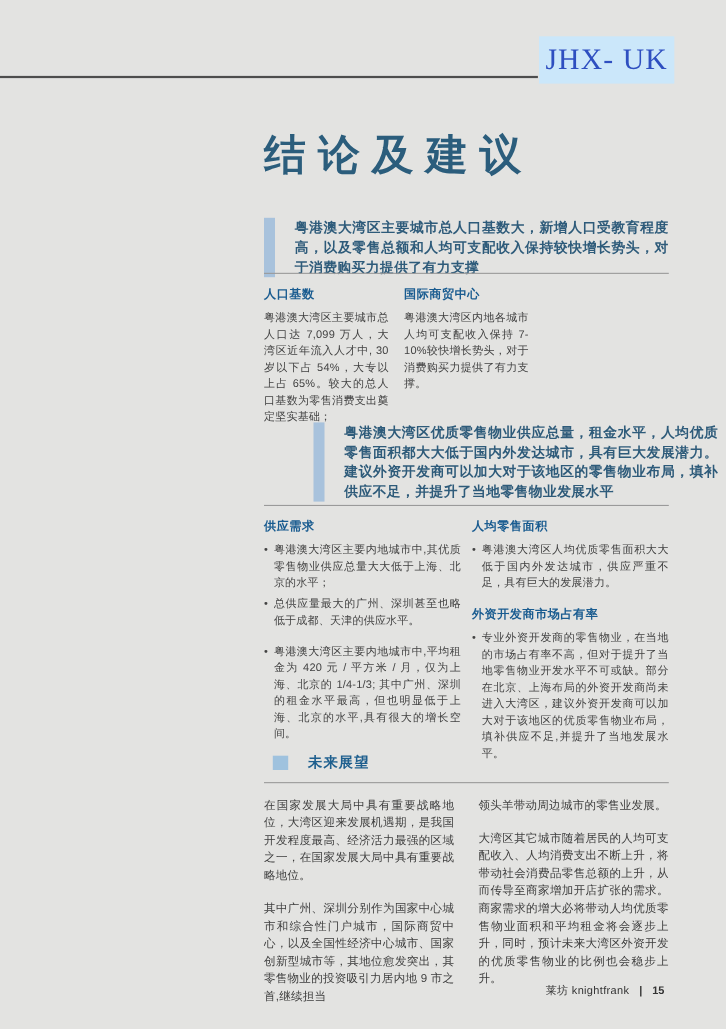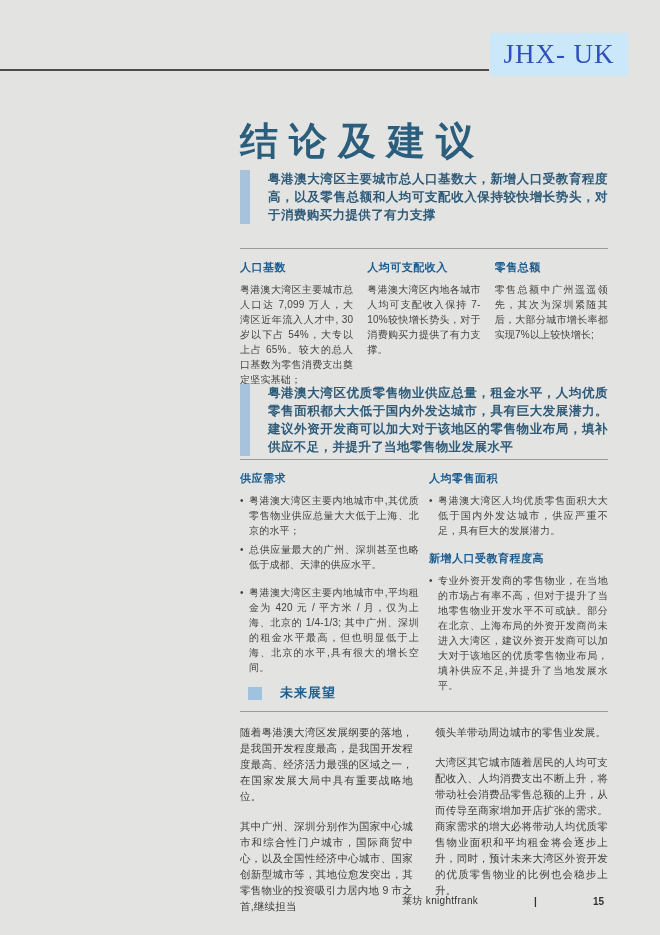--- a/index.html
+++ b/index.html
@@ -5,40 +5,40 @@
   * { margin:0; padding:0; box-sizing:border-box; }
   html,body { background:#d6d6d4; }
   body { font-family:"Liberation Sans","DejaVu Sans",sans-serif; }
   .page {
     position:relative; width:660px; height:935px; margin:0 auto;
     background:#e3e3e1; overflow:hidden; color:#404040;
   }
   
   .top-rule { position:absolute; left:0; top:69px; width:489px; border-top:2px solid #4d4d4d; }
   .watermark {
-    position:absolute; left:490px; top:33px; width:138px; height:43px;
+    position:absolute; left:490px; top:33px; width:123px; height:43px;
     background:#cbe7fa; color:#2e4fc0;
     font-family:"Liberation Serif","DejaVu Serif",serif;
     font-size:27px; display:flex; align-items:center; justify-content:center;
     letter-spacing:1px;
   }
   .page-title {
     position:absolute; left:240px; right:54px; top:116px;
     text-align:left; font-size:38px; font-weight:bold; color:#2b5d7c;
     letter-spacing:11px; white-space:nowrap;
   }
   
   .callout { position:absolute; left:240px; width:368px; display:flex; }
   .callout-bar { flex:0 0 10px; background:#a8c2dc; margin-right:18px; }
   .callout p {
     font-size:12.5px; line-height:18px; font-weight:bold; color:#2e5b7a;
     text-align:justify; letter-spacing:0.4px;
   }
-  .callout-1 { top:170px; }
-  .callout-2 { top:384px; }
+  .callout-1 { top:198px; }
+  .callout-2 { top:384px;margin-left:45px; }
   .hr { position:absolute; left:240px; width:368px; border-top:1px solid #9a9a9a; }
   .hr-1 { top:248px; } .hr-2 { top:459px; } .hr-3 { top:711px; }
   
   .cols3 {
     position:absolute; left:240px; top:260px; width:368px;
     display:grid; grid-template-columns:1fr 1fr 1fr; column-gap:14px;
   }
   h3.blue-h { font-size:11px; font-weight:bold; color:#1a5c90; margin-bottom:7px; letter-spacing:0.5px; }
   .cols3 p { font-size:10px; line-height:15px; text-align:justify; color:#424242; letter-spacing:0.2px; }
   
@@ -62,21 +62,21 @@
     position:absolute; left:240px; top:724px; width:368px;
     display:grid; grid-template-columns:1fr 1fr; column-gap:22px;
   }
   .outlook-cols p {
     font-size:10.5px; line-height:16px; text-align:justify; color:#3d3d3d;
     margin-bottom:14px; letter-spacing:0.2px;
   }
   
   .footer {
     position:absolute; right:56px; top:894px; font-size:10px; color:#333;
-    display:flex; align-items:center;gap:47px;
+    display:flex; align-items:center;
   }
   .footer .brand { letter-spacing:0.3px; }
   .footer .sep { font-weight:bold; margin:0 9px; }
   .footer .pnum { font-weight:bold; }
 </style>
 </head>
 <body>
 
 <div class="page">
 
@@ -89,26 +89,22 @@
     <p>粤港澳大湾区主要城市总人口基数大，新增人口受教育程度高，以及零售总额和人均可支配收入保持较快增长势头，对于消费购买力提供了有力支撑</p>
   </section>
   <div class="hr hr-1"></div>
 
   <section class="cols3">
     <div class="col">
       <h3 class="blue-h">人口基数</h3>
       <p>粤港澳大湾区主要城市总人口达 7,099 万人，大湾区近年流入人才中, 30 岁以下占 54%，大专以上占 65%。较大的总人口基数为零售消费支出奠定坚实基础；</p>
     </div>
     <div class="col">
-      <h3 class="blue-h">人均可支配收入</h3>
+      <h3 class="blue-h">国际商贸中心</h3>
       <p>粤港澳大湾区内地各城市人均可支配收入保持 7-10%较快增长势头，对于消费购买力提供了有力支撑。</p>
-    </div>
-    <div class="col">
-      <h3 class="blue-h">零售总额</h3>
-      <p>零售总额中广州遥遥领先，其次为深圳紧随其后，大部分城市增长率都实现7%以上较快增长;</p>
     </div>
   </section>
 
   <section class="callout callout-2">
     <div class="callout-bar"></div>
     <p>粤港澳大湾区优质零售物业供应总量，租金水平，人均优质零售面积都大大低于国内外发达城市，具有巨大发展潜力。建议外资开发商可以加大对于该地区的零售物业布局，填补供应不足，并提升了当地零售物业发展水平</p>
   </section>
   <div class="hr hr-2"></div>
 
   <section class="details">
@@ -127,37 +123,37 @@
       </div>
     </div>
     <div class="detail-col">
       <div class="detail-block">
         <h3 class="blue-h">人均零售面积</h3>
         <ul class="bullets">
           <li>粤港澳大湾区人均优质零售面积大大低于国内外发达城市，供应严重不足，具有巨大的发展潜力。</li>
         </ul>
       </div>
       <div class="detail-block pushed">
-        <h3 class="blue-h">新增人口受教育程度高</h3>
+        <h3 class="blue-h">外资开发商市场占有率</h3>
         <ul class="bullets">
           <li>专业外资开发商的零售物业，在当地的市场占有率不高，但对于提升了当地零售物业开发水平不可或缺。部分在北京、上海布局的外资开发商尚未进入大湾区，建议外资开发商可以加大对于该地区的优质零售物业布局，填补供应不足,并提升了当地发展水平。</li>
         </ul>
       </div>
     </div>
   </section>
 
   <section class="outlook-header">
     <span class="outlook-square"></span>
     <span class="outlook-title">未来展望</span>
   </section>
   <div class="hr hr-3"></div>
 
   <section class="outlook-cols">
     <div class="outlook-col">
-      <p>随着粤港澳大湾区发展纲要的落地，是我国开发程度最高，是我国开发程度最高、经济活力最强的区域之一，在国家发展大局中具有重要战略地位。</p>
+      <p>在国家发展大局中具有重要战略地位，大湾区迎来发展机遇期，是我国开发程度最高、经济活力最强的区域之一，在国家发展大局中具有重要战略地位。</p>
       <p>其中广州、深圳分别作为国家中心城市和综合性门户城市，国际商贸中心，以及全国性经济中心城市、国家创新型城市等，其地位愈发突出，其零售物业的投资吸引力居内地 9 市之首,继续担当</p>
     </div>
     <div class="outlook-col">
       <p>领头羊带动周边城市的零售业发展。</p>
       <p>大湾区其它城市随着居民的人均可支配收入、人均消费支出不断上升，将带动社会消费品零售总额的上升，从而传导至商家增加开店扩张的需求。商家需求的增大必将带动人均优质零售物业面积和平均租金将会逐步上升，同时，预计未来大湾区外资开发的优质零售物业的比例也会稳步上升。</p>
     </div>
   </section>
 
   <div class="footer">
     <span class="brand">莱坊 knightfrank</span>

